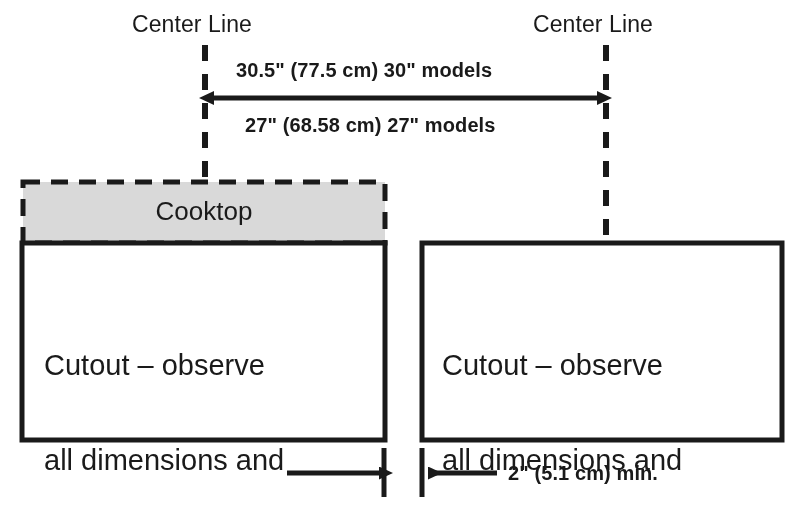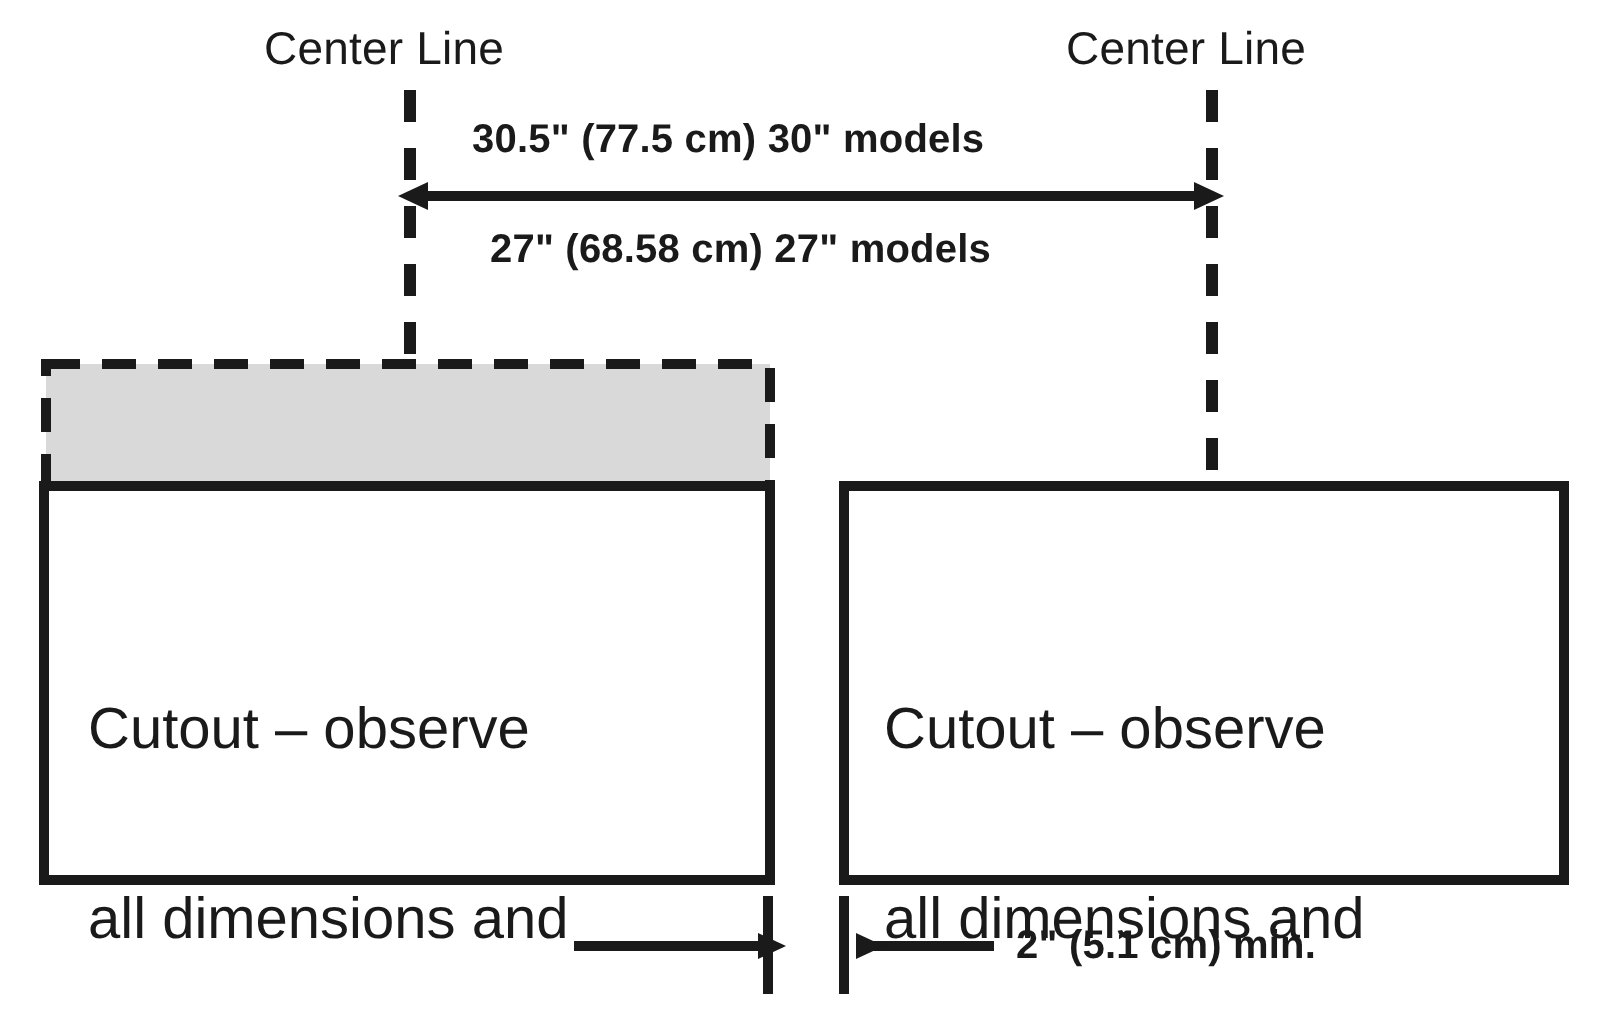--- a/index.html
+++ b/index.html
@@ -101,20 +101,21 @@
   </svg>
 
   <div class="txt label-centerline" style="left:132px; top:12px;">Center Line</div>
 
   <div class="txt label-centerline" style="left:533px; top:12px;">Center Line</div>
 
   <div class="txt label-dim" style="left:236px; top:60px;">30.5" (77.5 cm) 30" models</div>
 
   <div class="txt label-dim" style="left:245px; top:115px;">27" (68.58 cm) 27" models</div>
 
+  <div class="txt label-cooktop" style="left:0px; top:198px; width:408px; text-align:center;">Cooktop</div>
 
   <div class="txt label-cutout" style="left:44px; top:287px;">
     <div>Cutout – observe</div>
     <div>all dimensions and</div>
     
   </div>
 
   <div class="txt label-cutout" style="left:442px; top:287px;">
     <div>Cutout – observe</div>
     <div>all dimensions and</div>

